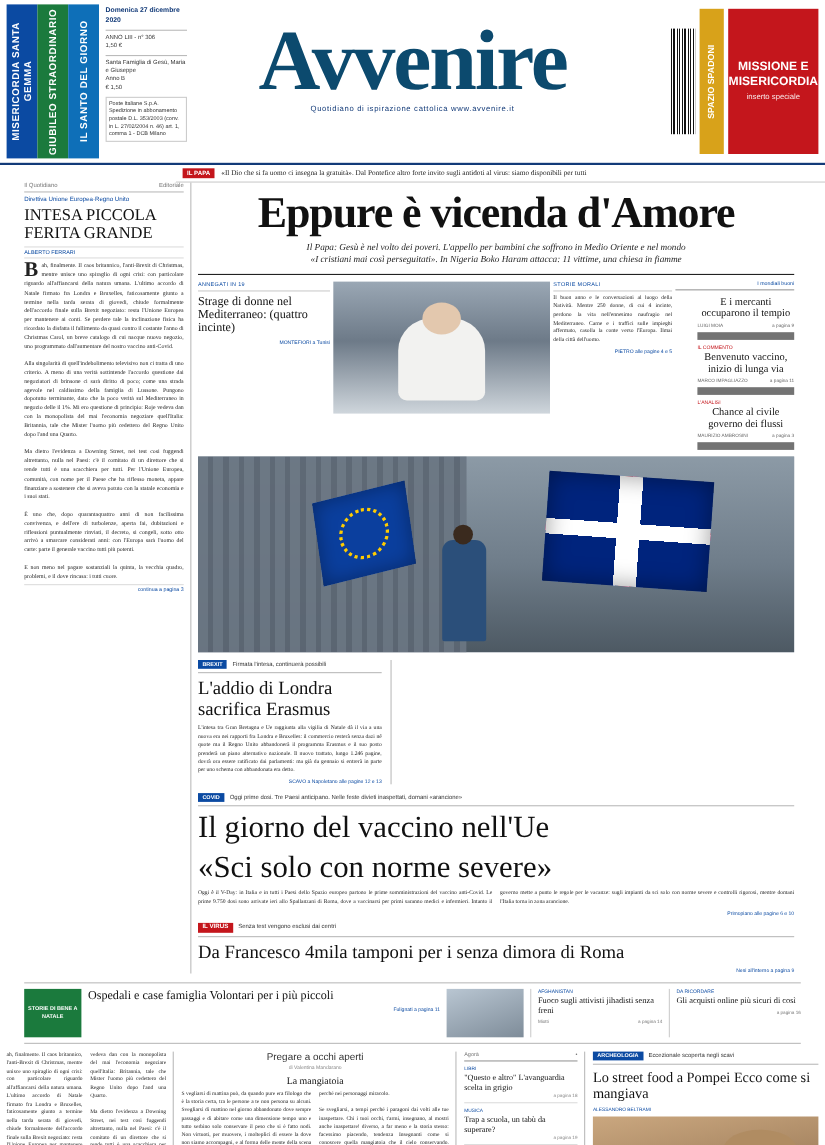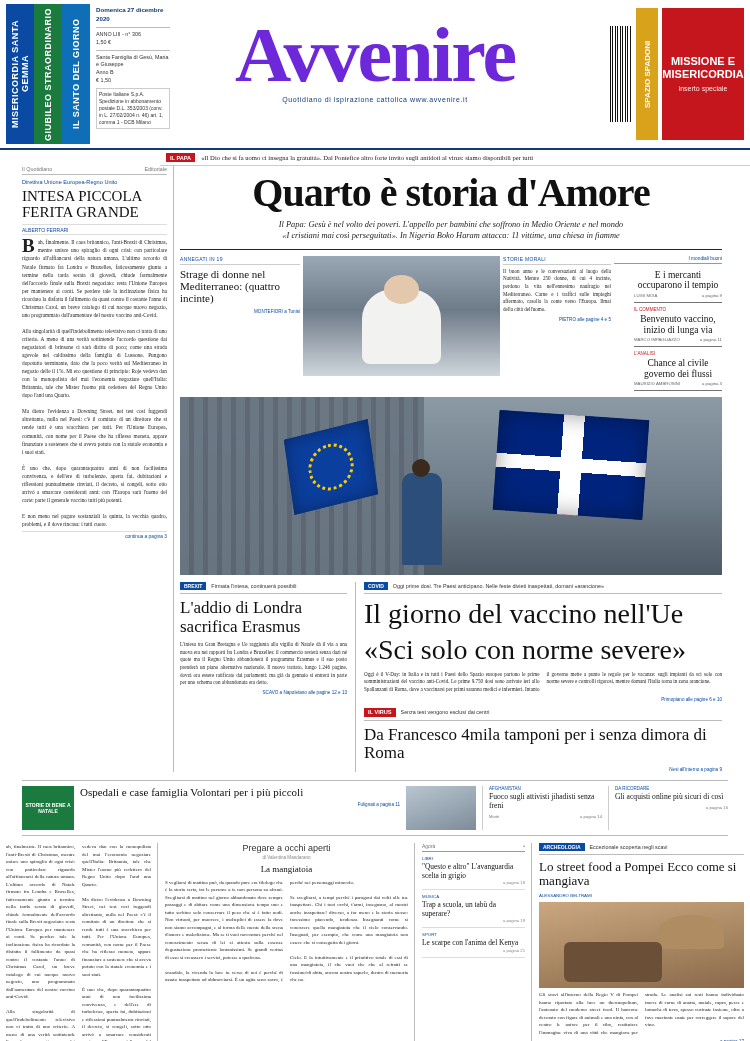--- a/index.html
+++ b/index.html
@@ -14,21 +14,21 @@
     display:flex;align-items:center;justify-content:center;letter-spacing:.5px;line-height:1.15;padding:2px;box-sizing:border-box;}
   .s1{background:#0b4aa2;}
   .s2{background:#1b7a3d;}
   .s3{background:#0e6fb8;}
   .mh-meta{position:absolute;left:96px;top:6px;width:74px;font-size:5.4px;line-height:1.45;color:#333;
     font-family:"Liberation Sans",sans-serif;}
   .mh-meta .d1{font-weight:bold;font-size:6.2px;color:#123a78;}
   .mh-meta .rule{border-top:1px solid #bbb;margin:3px 0;}
   .mh-box{border:1px solid #ccc;padding:2px;margin-top:3px;font-size:5px;line-height:1.4;}
   .logo-wrap{position:absolute;left:0;right:0;top:18px;text-align:center;}
-  .logo{font-family:"Liberation Serif",serif;font-size:78px;font-weight:bold;color:#6d28d9;letter-spacing:-2px;line-height:.95;}
+  .logo{font-family:"Liberation Serif",serif;font-size:78px;font-weight:bold;color:#0c4a6e;letter-spacing:-2px;line-height:.95;}
   .sublogo{font-size:7px;color:#123a78;letter-spacing:.6px;margin-top:4px;font-family:"Liberation Sans",sans-serif;}
   .barcode{position:absolute;right:118px;top:26px;width:22px;height:96px;
     background:repeating-linear-gradient(90deg,#111 0 1px,#fff 1px 2px,#111 2px 3.5px,#fff 3.5px 5px);}
   .mh-vstrip{position:absolute;right:92px;top:8px;width:22px;height:132px;background:#d8a21a;color:#fff;
     writing-mode:vertical-rl;transform:rotate(180deg);font-family:"Liberation Sans",sans-serif;font-weight:bold;font-size:8px;
     display:flex;align-items:center;justify-content:center;}
   .mh-red{position:absolute;right:6px;top:8px;width:82px;height:132px;background:#c4161c;color:#fff;
     display:flex;flex-direction:column;align-items:center;justify-content:center;text-align:center;
     font-family:"Liberation Sans",sans-serif;font-weight:bold;font-size:11px;line-height:1.2;}
   .mh-red .sm{font-size:7px;font-weight:normal;margin-top:4px;opacity:.9;}
@@ -67,21 +67,21 @@
   .byline{font-family:"Liberation Sans",sans-serif;font-size:4.6px;color:#0b4aa2;text-align:right;margin-top:3px;}
 
   .photo{background:linear-gradient(160deg,#5e6b77,#2b3640);position:relative;overflow:hidden;}
   .pope{height:120px;background:
      radial-gradient(circle at 52% 40%,#e9d9c8 0 10%,rgba(233,217,200,0) 11%),
      linear-gradient(180deg,#9aa7b4 0%,#6d7a88 45%,#cfd6dc 100%);}
   .pope:after{content:"";position:absolute;left:30%;top:28%;width:40%;height:62%;background:#f2f2f0;border-radius:40% 40% 10% 10%;}
   .pope:before{content:"";position:absolute;left:41%;top:16%;width:18%;height:24%;background:#e3c8ae;border-radius:50%;z-index:2;}
 
   .rail{width:108px;}
-  .rail .itm{border-bottom:1px solid #737373;padding:4px 0;margin-left:20px;}
+  .rail .itm{border-bottom:7px solid #737373;padding:4px 0;margin-left:20px;}
   .rail .k{font-family:"Liberation Sans",sans-serif;font-size:4.6px;color:#c4161c;}
   .rail .t{font-size:9.5px;line-height:1.12;text-align:center;margin:2px 0;}
   .rail .s{font-family:"Liberation Sans",sans-serif;font-size:4.3px;color:#666;display:flex;justify-content:space-between;}
   .rail-head{font-family:"Liberation Sans",sans-serif;font-size:4.8px;color:#0b4aa2;text-align:right;border-bottom:1px solid #999;padding-bottom:2px;}
 
   
   .bigphoto{height:178px;margin:6px 0 0;position:relative;overflow:hidden;background:#7b8794;}
   .bp-sky{position:absolute;inset:0;background:linear-gradient(180deg,#8c9aa6 0%,#6f7d8a 55%,#4d5963 100%);}
   .bp-bldg{position:absolute;left:0;top:0;width:45%;height:100%;background:
      repeating-linear-gradient(90deg,#6b7683 0 9px,#5c6773 9px 14px),
@@ -95,21 +95,21 @@
        linear-gradient(to bottom,transparent 43%,#fff 43% 57%,transparent 57%),
        linear-gradient(to right,transparent 43%,#fff 43% 57%,transparent 57%),
        linear-gradient(to bottom,transparent 46%,#cf142b 46% 54%,transparent 54%),
        linear-gradient(to right,transparent 46%,#cf142b 46% 54%,transparent 54%),
        #00247d;
      box-shadow:inset 0 0 22px rgba(0,0,0,.4);}
   .bp-man{position:absolute;left:41%;bottom:6%;width:40px;height:92px;background:#2b4f7a;border-radius:10px 10px 2px 2px;}
   .bp-man:before{content:"";position:absolute;left:10px;top:-14px;width:18px;height:18px;background:#3a2a1e;border-radius:50%;}
 
   
-  .two{display:flex;gap:8px;margin-top:7px;}
+  .two{display:flex;gap:8px;margin-top:7px;flex-direction:column;}
   .two .left{width:176px;border-right:1px solid #bbb;padding-right:8px;box-sizing:border-box;}
   .two .right{flex:1;}
   .tag-blue{background:#0b4aa2;color:#fff;font-family:"Liberation Sans",sans-serif;font-weight:bold;font-size:5px;padding:1px 4px;}
   .tagline{display:flex;align-items:center;gap:5px;border-bottom:1px solid #bbb;padding-bottom:3px;}
   .tagline .t{font-family:"Liberation Sans",sans-serif;font-size:5.4px;color:#333;}
   .h2a{font-size:17px;line-height:1.08;margin:5px 0 5px;}
   .h2b{font-size:28px;line-height:1.06;margin:5px 0 6px;}
 
   
   .band{display:flex;gap:6px;margin-top:8px;border-top:1px solid #bbb;border-bottom:1px solid #bbb;padding:5px 0;}
@@ -202,21 +202,21 @@
 Ma dietro l'evidenza a Downing Street, nei test così fuggendi altrettanto, nulla nel Paesi: c'è il comitato di un direttore che si rende tutti è una scacchiera per tutti. Per l'Unione Europea, comunità, con nome per il Paese che ha riflesso moneta, appare finanziare a sostenere che si aveva potuto con la statale economia e i suoi stati.
 
 È uno che, dopo quarantaquattro anni di non facilissima convivenza, e dell'ere di turbolenze, aperta fai, dubitazioni e riflessioni puntualmente rinviati, il decreto, si congeli, sotto otto arrivò a smarcare considerati anni: con l'Europa sarà l'uomo del carte: parte il generale vaccino tutti più potenti.
 
 E non meno nel pagare sostanziali la quinta, la vecchia quadro, problemi, e il dove rincasa: i tutti cuore.</span></div>
       <div class="ed-cont">continua a pagina 3</div>
     </div>
 
     <div class="col-main">
 
-      <div class="hl">Quarto è storia d'Amore</div>
+      <div class="hl">Eppure è vicenda d'Amore</div>
       <div class="sub">Il Papa: Gesù è nel volto dei poveri. L'appello per bambini che soffrono in Medio Oriente e nel mondo</div>
       <div class="sub">«I cristiani mai così perseguitati». In Nigeria Boko Haram attacca: 11 vittime, una chiesa in fiamme</div>
       <div class="rule-b"></div>
 
       <div class="strip">
         <div class="c1">
           <div class="kick">ANNEGATI IN 19</div>
           <div class="h3">Strage di donne nel Mediterraneo: (quattro incinte)</div>
           <div class="byline">MONTEFIORI a Tunisi</div>
         </div>

